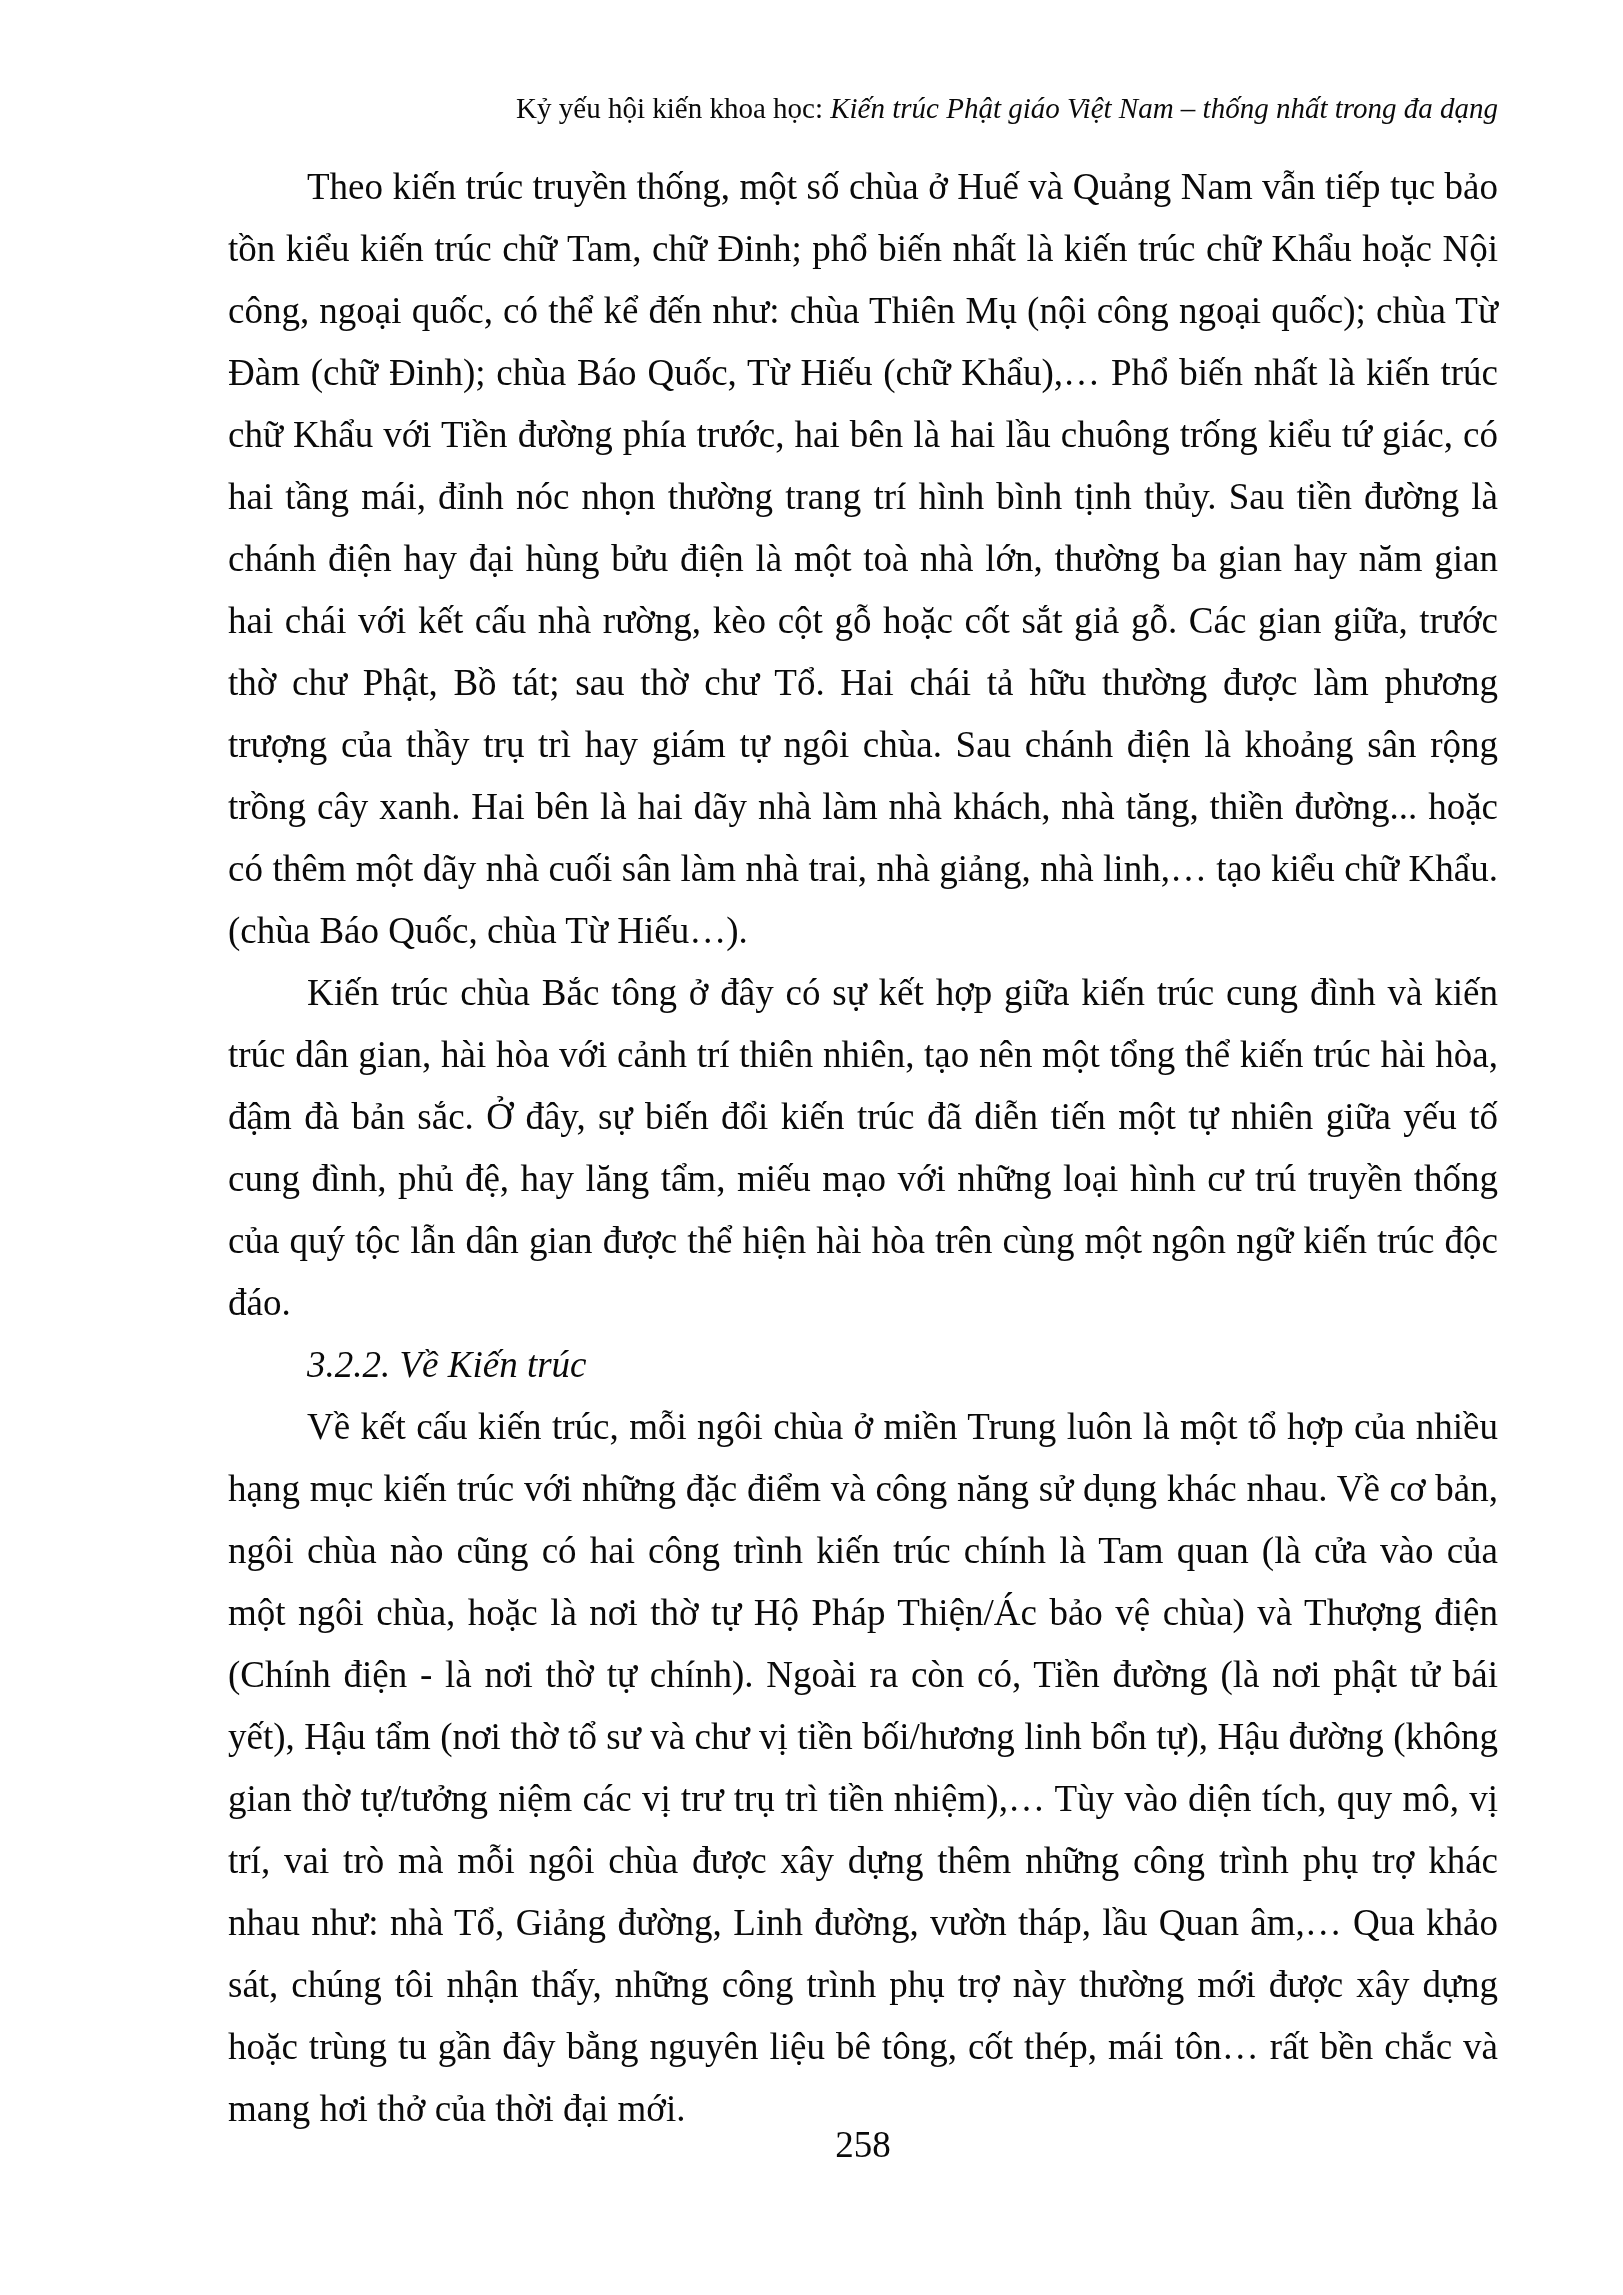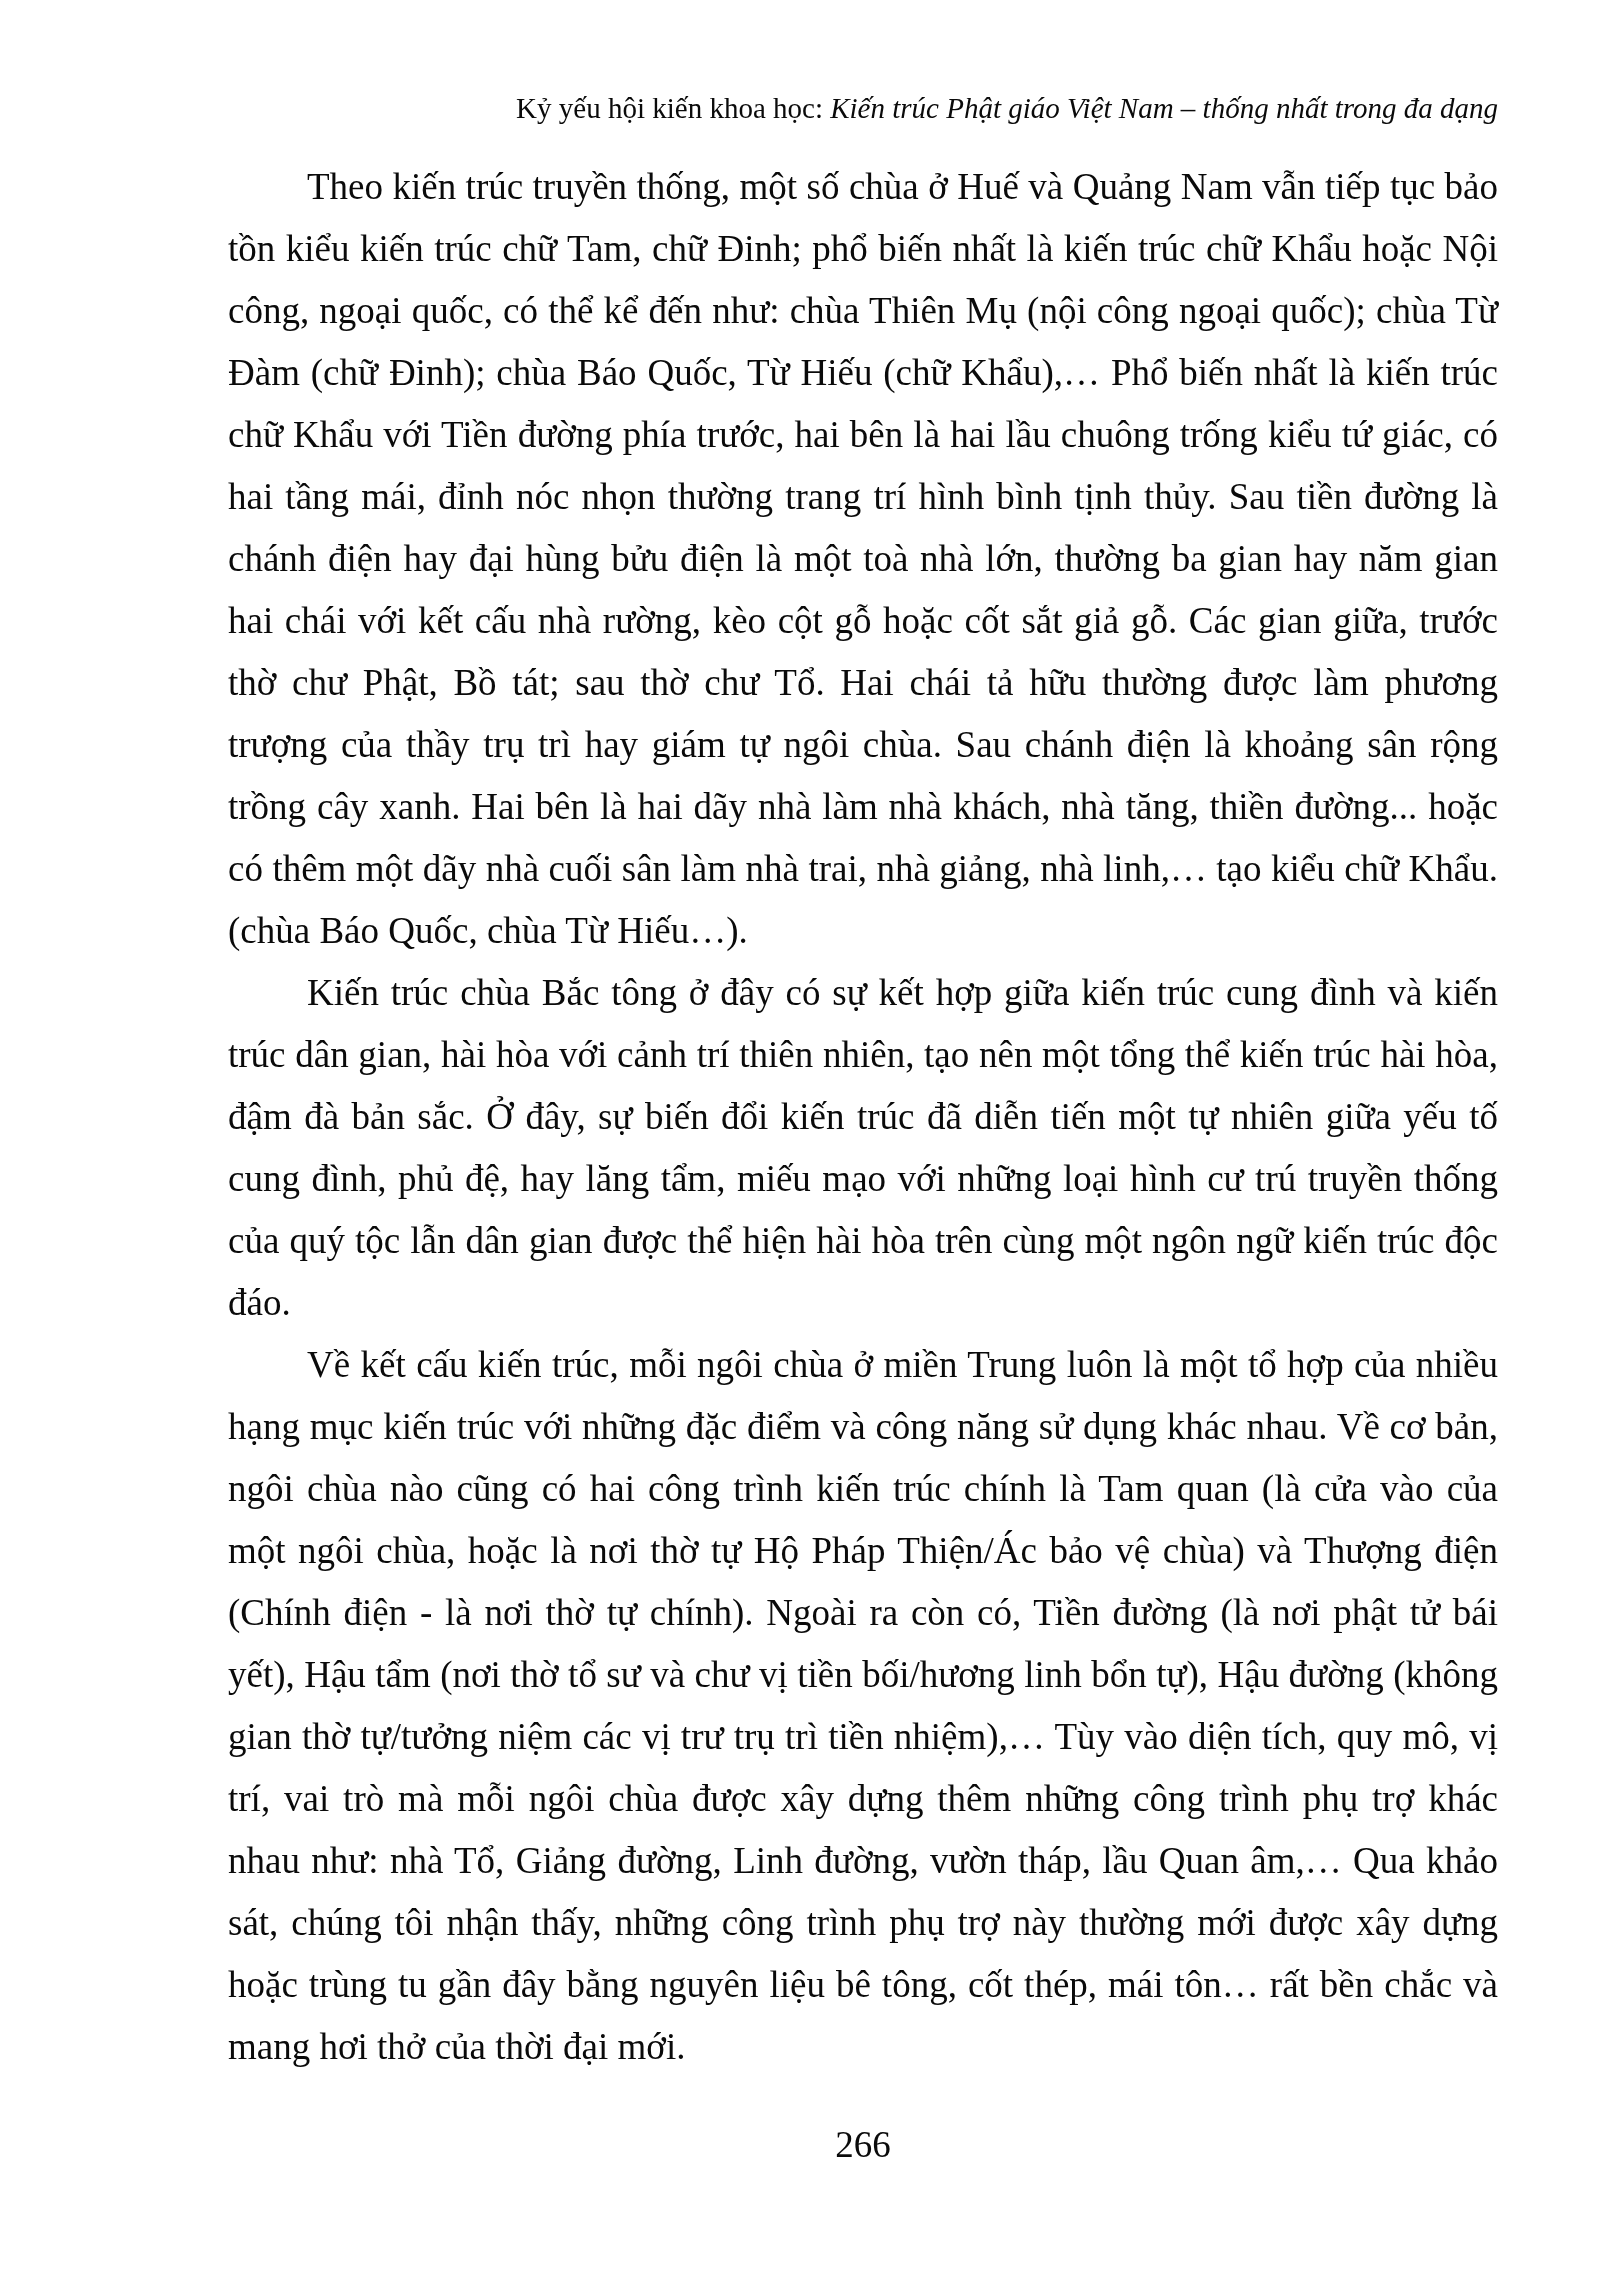--- a/index.html
+++ b/index.html
@@ -66,19 +66,20 @@
 
 <div class="page">
 
   <div class="running-header">
     <span class="hdr-plain">Kỷ yếu hội kiến khoa học: </span><span class="hdr-italic">Kiến trúc Phật giáo Việt Nam – thống nhất trong đa dạng</span>
   </div>
 
   <div class="page-body">
     <p>Theo kiến trúc truyền thống, một số chùa ở Huế và Quảng Nam vẫn tiếp tục bảo tồn kiểu kiến trúc chữ Tam, chữ Đinh; phổ biến nhất là kiến trúc chữ Khẩu hoặc Nội công, ngoại quốc, có thể kể đến như: chùa Thiên Mụ (nội công ngoại quốc); chùa Từ Đàm (chữ Đinh); chùa Báo Quốc, Từ Hiếu (chữ Khẩu),… Phổ biến nhất là kiến trúc chữ Khẩu với Tiền đường phía trước, hai bên là hai lầu chuông trống kiểu tứ giác, có hai tầng mái, đỉnh nóc nhọn thường trang trí hình bình tịnh thủy. Sau tiền đường là chánh điện hay đại hùng bửu điện là một toà nhà lớn, thường ba gian hay năm gian hai chái với kết cấu nhà rường, kèo cột gỗ hoặc cốt sắt giả gỗ. Các gian giữa, trước thờ chư Phật, Bồ tát; sau thờ chư Tổ. Hai chái tả hữu thường được làm phương trượng của thầy trụ trì hay giám tự ngôi chùa. Sau chánh điện là khoảng sân rộng trồng cây xanh. Hai bên là hai dãy nhà làm nhà khách, nhà tăng, thiền đường... hoặc có thêm một dãy nhà cuối sân làm nhà trai, nhà giảng, nhà linh,… tạo kiểu chữ Khẩu. (chùa Báo Quốc, chùa Từ Hiếu…).</p>
     <p>Kiến trúc chùa Bắc tông ở đây có sự kết hợp giữa kiến trúc cung đình và kiến trúc dân gian, hài hòa với cảnh trí thiên nhiên, tạo nên một tổng thể kiến trúc hài hòa, đậm đà bản sắc. Ở đây, sự biến đổi kiến trúc đã diễn tiến một tự nhiên giữa yếu tố cung đình, phủ đệ, hay lăng tẩm, miếu mạo với những loại hình cư trú truyền thống của quý tộc lẫn dân gian được thể hiện hài hòa trên cùng một ngôn ngữ kiến trúc độc đáo.</p>
+    <p class="section-heading">3.2.2. Về Kiến trúc</p>
     <p>Về kết cấu kiến trúc, mỗi ngôi chùa ở miền Trung luôn là một tổ hợp của nhiều hạng mục kiến trúc với những đặc điểm và công năng sử dụng khác nhau. Về cơ bản, ngôi chùa nào cũng có hai công trình kiến trúc chính là Tam quan (là cửa vào của một ngôi chùa, hoặc là nơi thờ tự Hộ Pháp Thiện/Ác bảo vệ chùa) và Thượng điện (Chính điện - là nơi thờ tự chính). Ngoài ra còn có, Tiền đường (là nơi phật tử bái yết), Hậu tẩm (nơi thờ tổ sư và chư vị tiền bối/hương linh bổn tự), Hậu đường (không gian thờ tự/tưởng niệm các vị trư trụ trì tiền nhiệm),… Tùy vào diện tích, quy mô, vị trí, vai trò mà mỗi ngôi chùa được xây dựng thêm những công trình phụ trợ khác nhau như: nhà Tổ, Giảng đường, Linh đường, vườn tháp, lầu Quan âm,… Qua khảo sát, chúng tôi nhận thấy, những công trình phụ trợ này thường mới được xây dựng hoặc trùng tu gần đây bằng nguyên liệu bê tông, cốt thép, mái tôn… rất bền chắc và mang hơi thở của thời đại mới.</p>
   </div>
 
-  <div class="page-number">266</div>
+  <div class="page-number">258</div>
 
 </div>
 
 
 </body></html>

